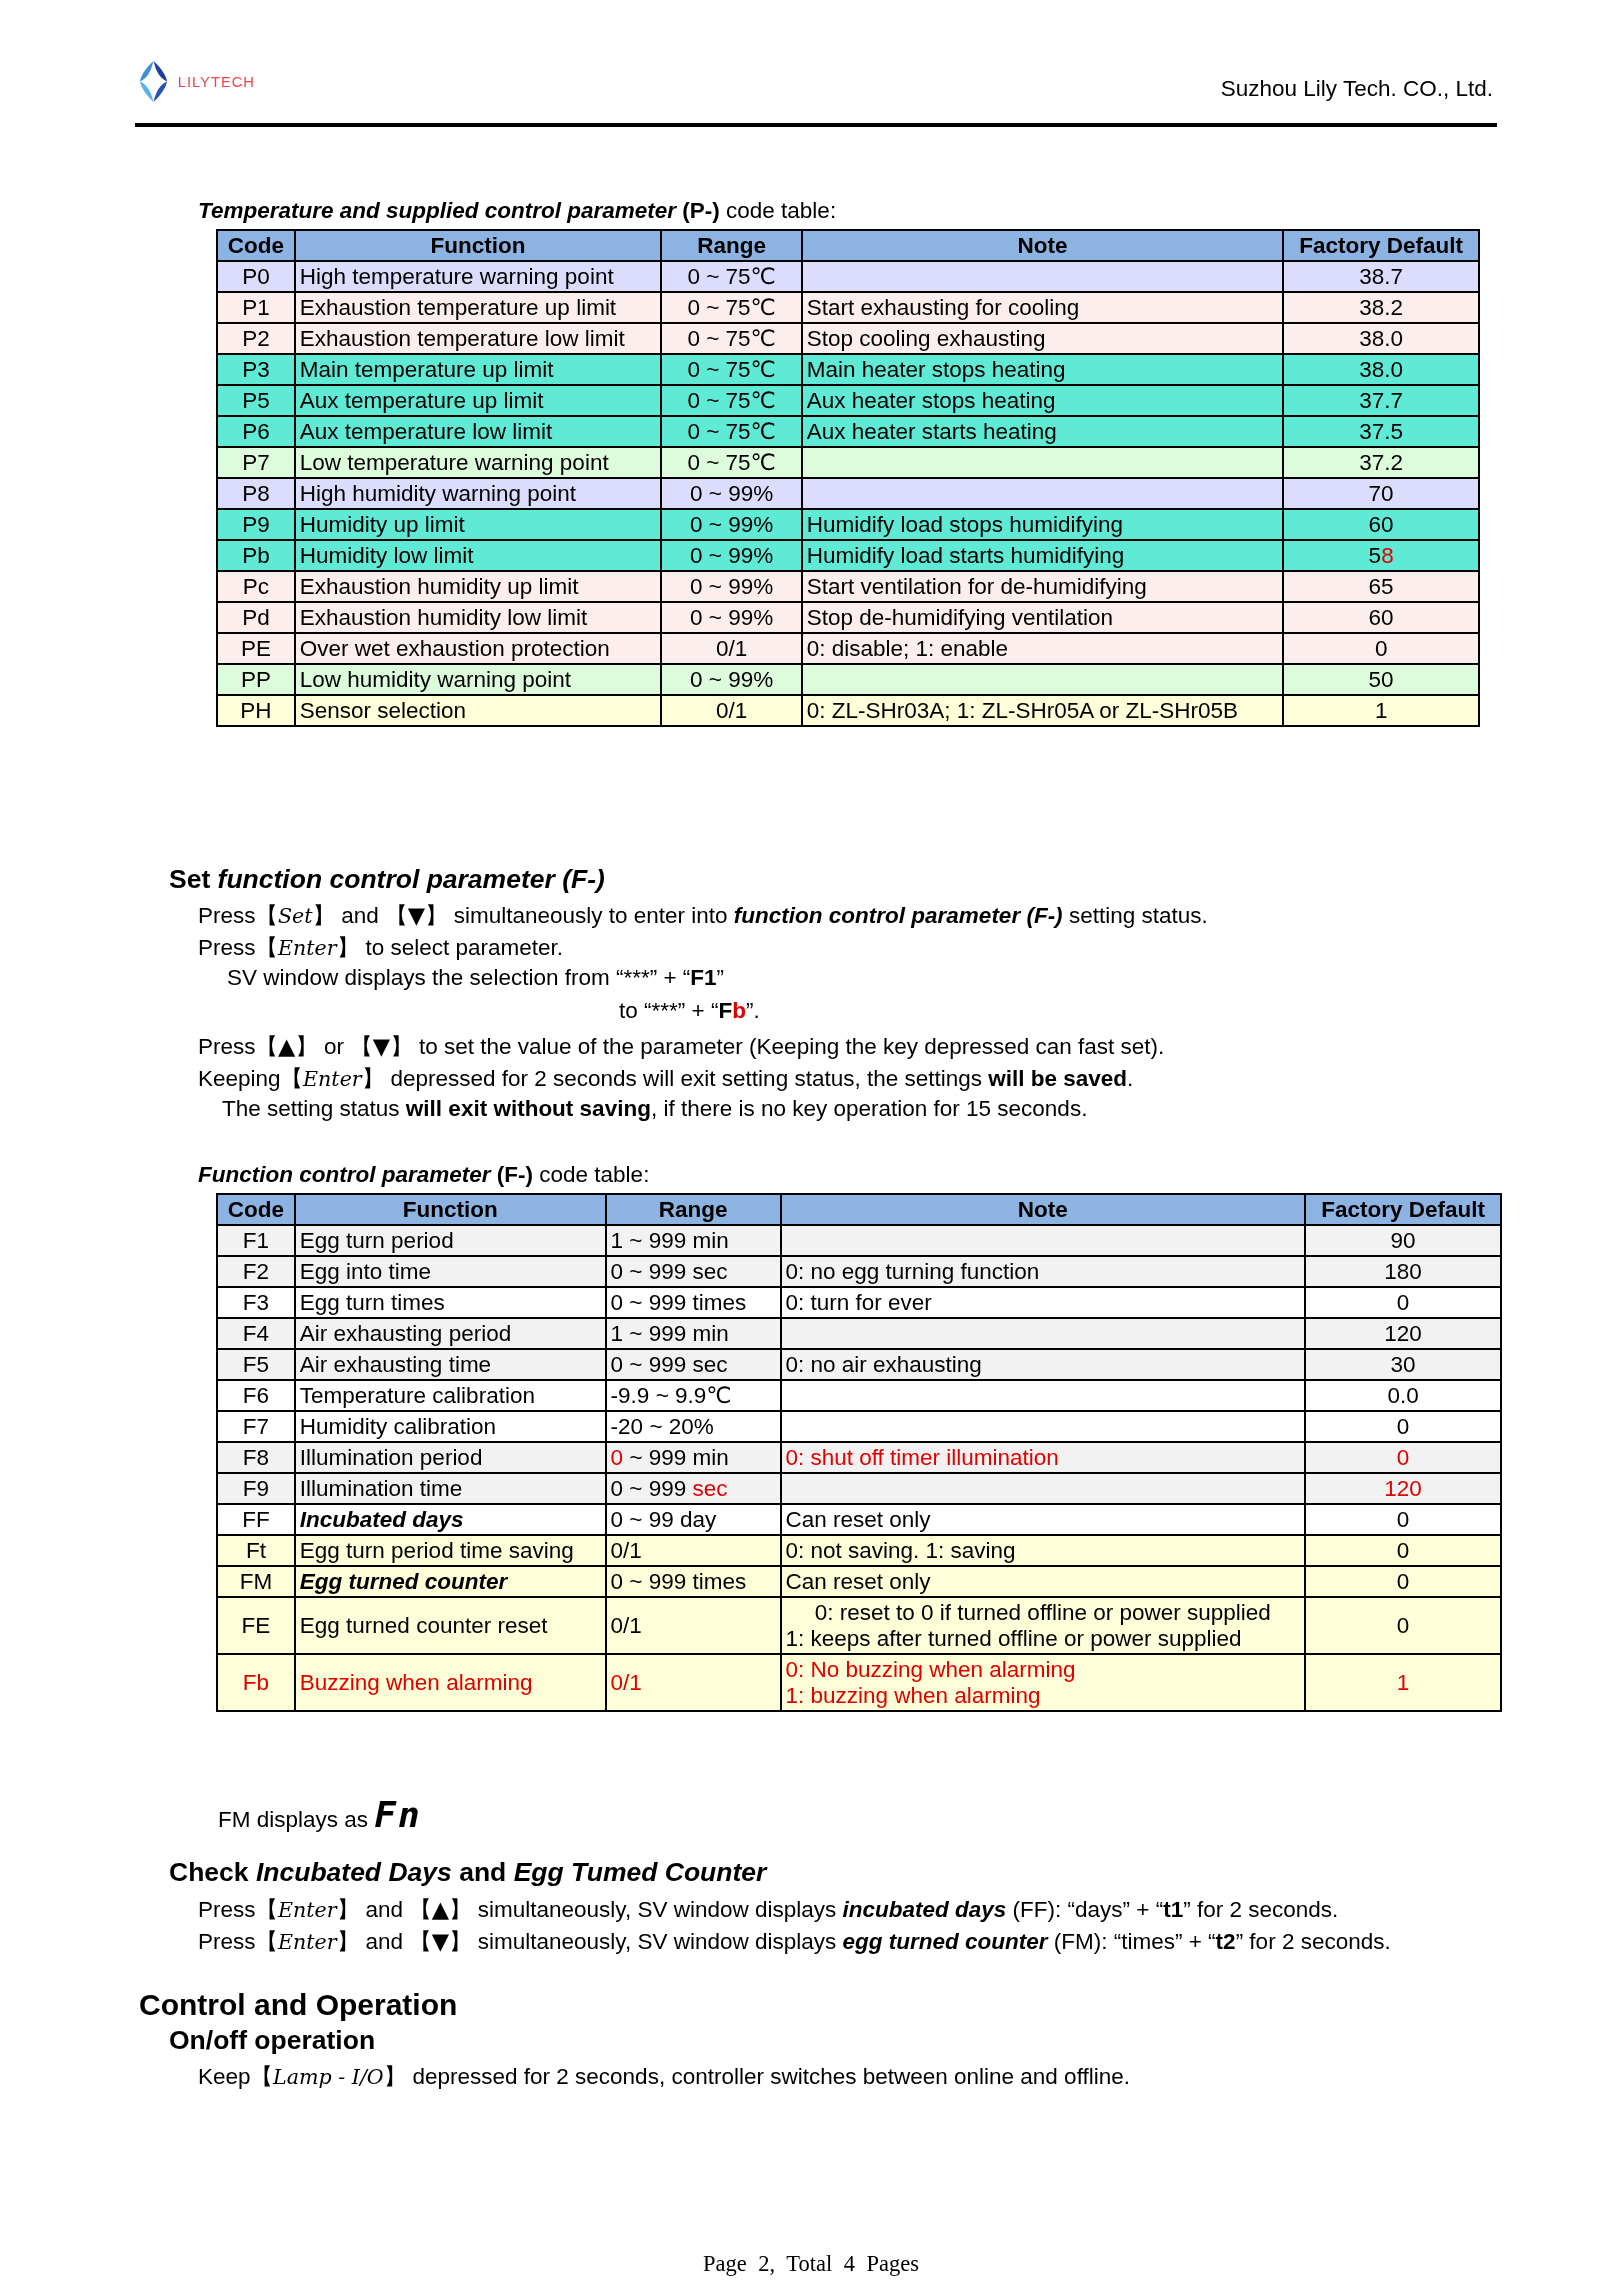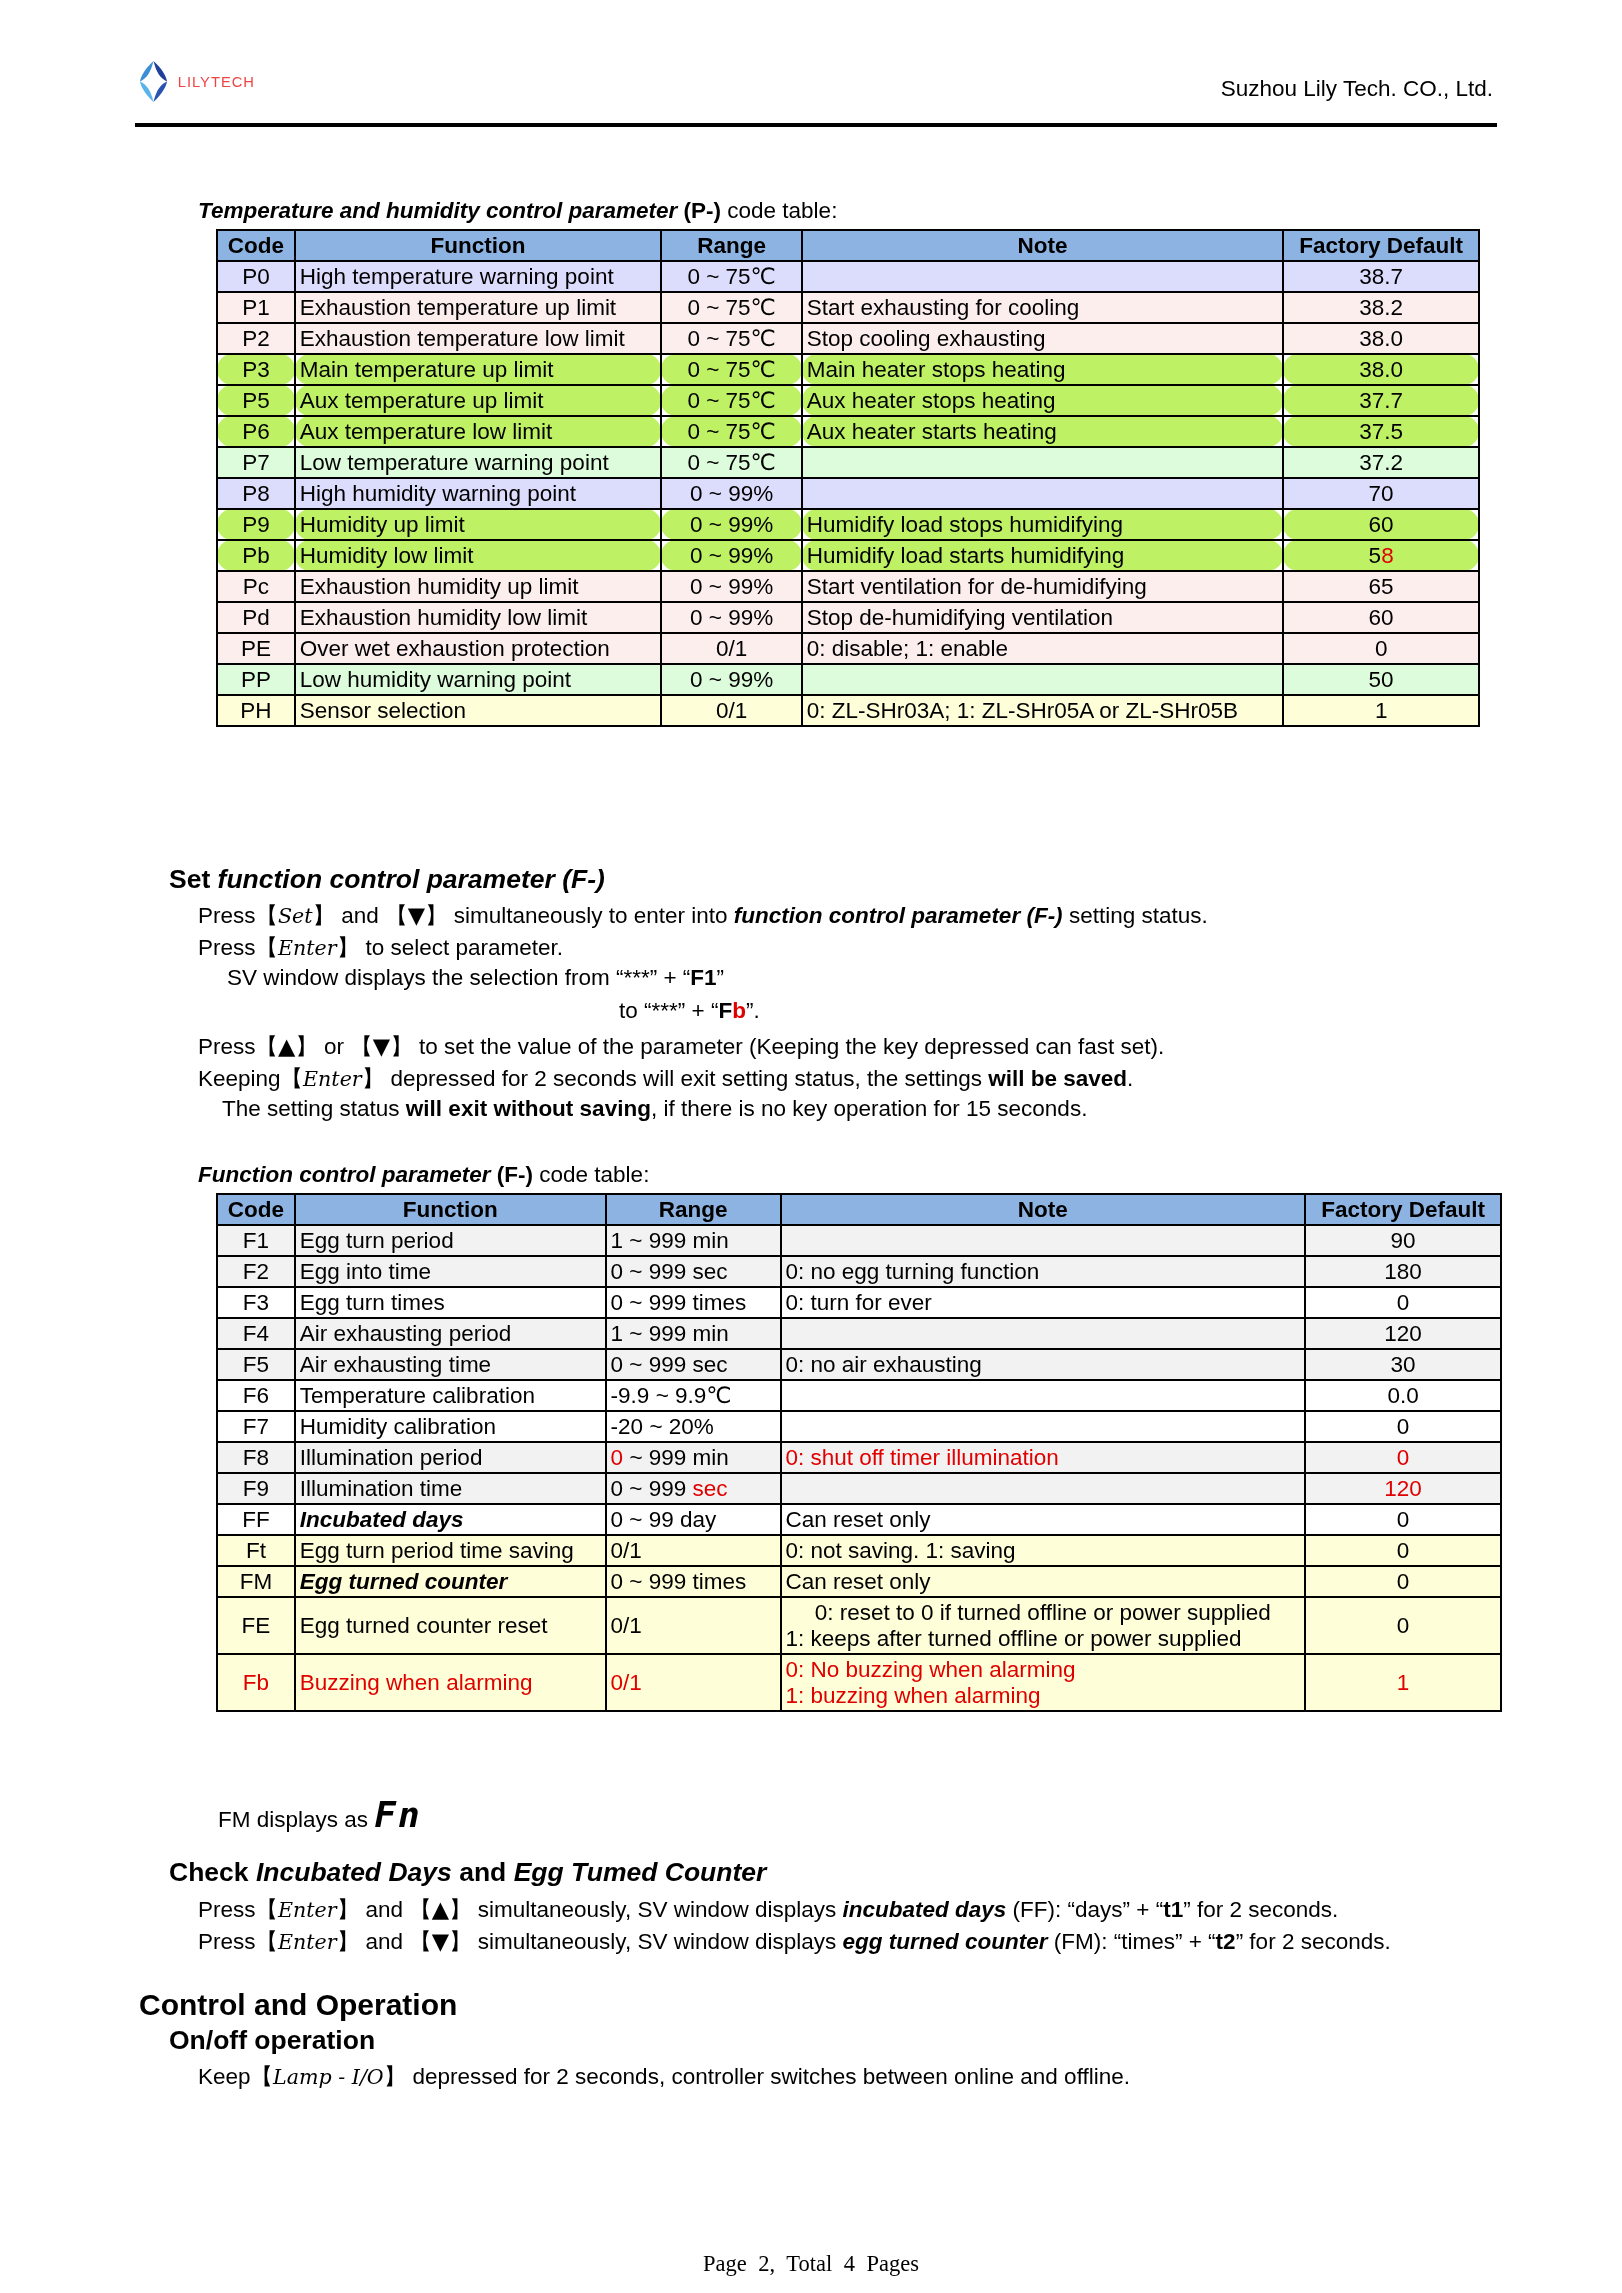--- a/index.html
+++ b/index.html
@@ -12,21 +12,21 @@
   .company{right:129px;top:76px;font-size:22.5px;}
   .rule{left:135px;top:123px;width:1362px;height:3.9px;background:#000;}
   .caption{font-size:22.5px;}
   .caption .it{font-style:italic;font-weight:bold;}
   table{border-collapse:collapse;position:absolute;font-size:22.5px;}
   td,th{border:2.9px solid #000;padding:0 3.9px;height:29px;line-height:28px;white-space:nowrap;}
   th{background:#8db3e2;font-weight:bold;text-align:center;}
   td.c{text-align:center;}
   .blue td{background:#dcdcfc;}
   .pink td{background:#fdeeee;}
-  .tan td{background:#bef264;border-radius:15px;}
+  .tan td{background:#5eead4;}
   .green td{background:#dcfcdc;}
   .yel td{background:#fefed8;}
   .gray td{background:#f2f2f2;}
   .white td{background:#fff;margin-left:48px;}
   .red{color:#e00000;}
   .bi{font-weight:bold;font-style:italic;}
   .b{font-weight:bold;}
   .it{font-style:italic;}
   .h2{font-size:26.5px;font-weight:bold;}
   .h1{font-size:30px;font-weight:bold;}
@@ -45,21 +45,21 @@
     <path d="M17 2 C26 10 30 18 31 23 C24 20 20 14 17 2 Z" fill="#1e3f9a"></path>
     <path d="M17 44 C8 36 4 28 3 23 C10 26 14 32 17 44 Z" fill="#58b4ea"></path>
     <path d="M17 44 C26 36 30 28 31 23 C24 26 20 32 17 44 Z" fill="#2a52b0"></path>
   </svg>
   <span class="logo-text">LILYTECH</span>
 </div>
 <div class="abs company">Suzhou Lily Tech. CO., Ltd.</div>
 <div class="abs rule"></div>
 
 <div class="abs caption" style="left:198px;top:198px;">
-  <span class="it">Temperature and humidity control parameter</span>
+  <span class="it">Temperature and supplied control parameter</span>
   <span class="b">(P-)</span><span> code table:</span>
 </div>
 
 <table id="p-table" style="left:216px;top:229px;width:1264px;">
   <colgroup>
       <col style="width:78px">
       <col style="width:367px">
       <col style="width:141px">
       <col style="width:482px">
       <col style="width:196px">

